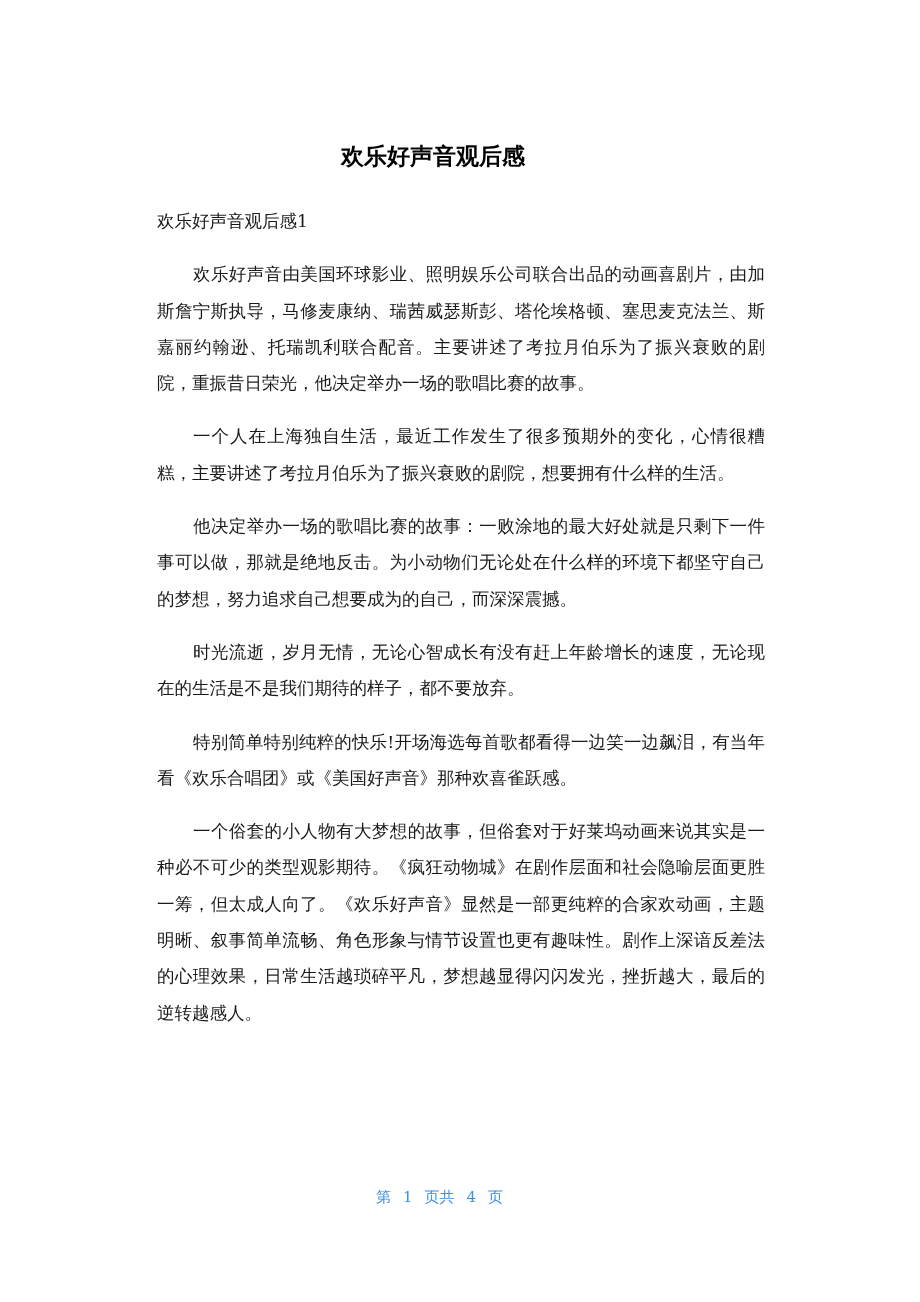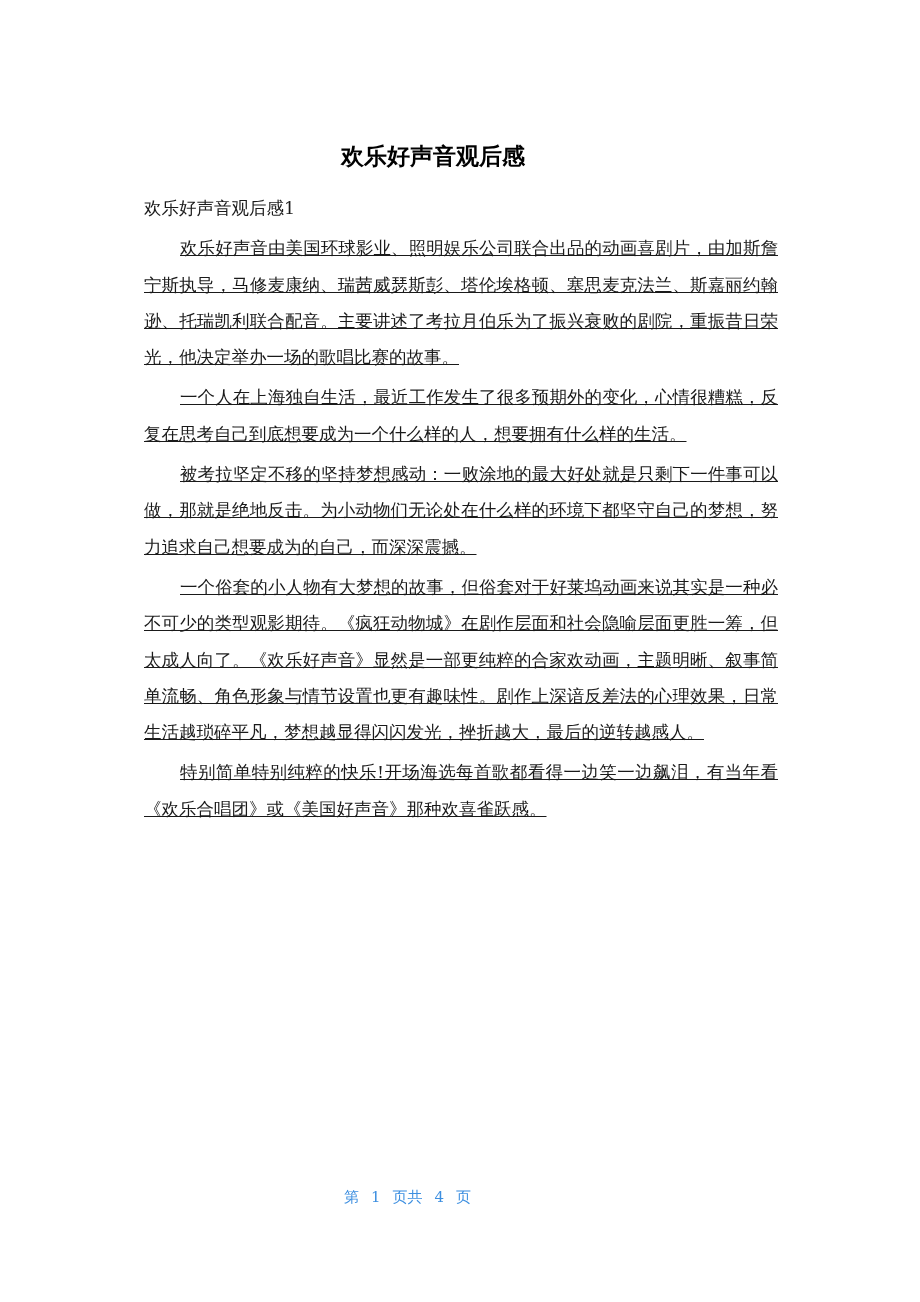--- a/index.html
+++ b/index.html
@@ -38,66 +38,67 @@
     }
     .content {
       position: absolute;
       left: 140px;
       top: 186px;
       width: 642px;
     }
     .p {
       font-size: 17.5px;
       line-height: 36.3px;
-      margin: 4px;
+      margin: 17px;
       text-align: justify;
       text-align-last: left;
       word-break: break-all;
       color: #1a1a1a;
     }
     .indent {
       text-indent: 36px;
-      text-decoration: underline;
     }
     .heading-first {
       text-indent: 0;
     }
     .footer {
       position: absolute;
       left: 0;
       top: 1186px;
       width: 815px;
       text-align: center;
       font-size: 15px;
       line-height: 22px;
       color: #3d8fe0;
       word-spacing: 10px;
       letter-spacing: 0px;
+      padding-left: 32px;
     }
     .footer span {
       margin: 0 6px;
     }
   </style>
 </head>
 <body>
 
 <div class="page">
 
   <div class="doc-title">欢乐好声音观后感</div>
 
   <div class="content">
 
     <p class="p heading-first">欢乐好声音观后感1</p>
     <p class="p indent">欢乐好声音由美国环球影业、照明娱乐公司联合出品的动画喜剧片，由加斯詹宁斯执导，马修麦康纳、瑞茜威瑟斯彭、塔伦埃格顿、塞思麦克法兰、斯嘉丽约翰逊、托瑞凯利联合配音。主要讲述了考拉月伯乐为了振兴衰败的剧院，重振昔日荣光，他决定举办一场的歌唱比赛的故事。</p>
 
-    <p class="p indent">一个人在上海独自生活，最近工作发生了很多预期外的变化，心情很糟糕，反复在思考自己到底想要成为一个什么样的人，想要拥有什么样的生活。</p>
-    <p class="p indent">被考拉坚定不移的坚持梦想感动：一败涂地的最大好处就是只剩下一件事可以做，那就是绝地反击。为小动物们无论处在什么样的环境下都坚守自己的梦想，努力追求自己想要成为的自己，而深深震撼。</p>
+    <p class="p indent">一个人在上海独自生活，最近工作发生了很多预期外的变化，心情很糟糕，主要讲述了考拉月伯乐为了振兴衰败的剧院，想要拥有什么样的生活。</p>
+    <p class="p indent">他决定举办一场的歌唱比赛的故事：一败涂地的最大好处就是只剩下一件事可以做，那就是绝地反击。为小动物们无论处在什么样的环境下都坚守自己的梦想，努力追求自己想要成为的自己，而深深震撼。</p>
+    <p class="p indent">时光流逝，岁月无情，无论心智成长有没有赶上年龄增长的速度，无论现在的生活是不是我们期待的样子，都不要放弃。</p>
 
+    <p class="p indent">特别简单特别纯粹的快乐!开场海选每首歌都看得一边笑一边飙泪，有当年看《欢乐合唱团》或《美国好声音》那种欢喜雀跃感。</p>
     <p class="p indent">一个俗套的小人物有大梦想的故事，但俗套对于好莱坞动画来说其实是一种必不可少的类型观影期待。《疯狂动物城》在剧作层面和社会隐喻层面更胜一筹，但太成人向了。《欢乐好声音》显然是一部更纯粹的合家欢动画，主题明晰、叙事简单流畅、角色形象与情节设置也更有趣味性。剧作上深谙反差法的心理效果，日常生活越琐碎平凡，梦想越显得闪闪发光，挫折越大，最后的逆转越感人。</p>
-    <p class="p indent">特别简单特别纯粹的快乐!开场海选每首歌都看得一边笑一边飙泪，有当年看《欢乐合唱团》或《美国好声音》那种欢喜雀跃感。</p>
 
   </div>
 
   <div class="footer">
     <span>第</span><span>1</span><span>页共</span><span>4</span><span>页</span>
   </div>
 
 </div>
 
 </body></html>

